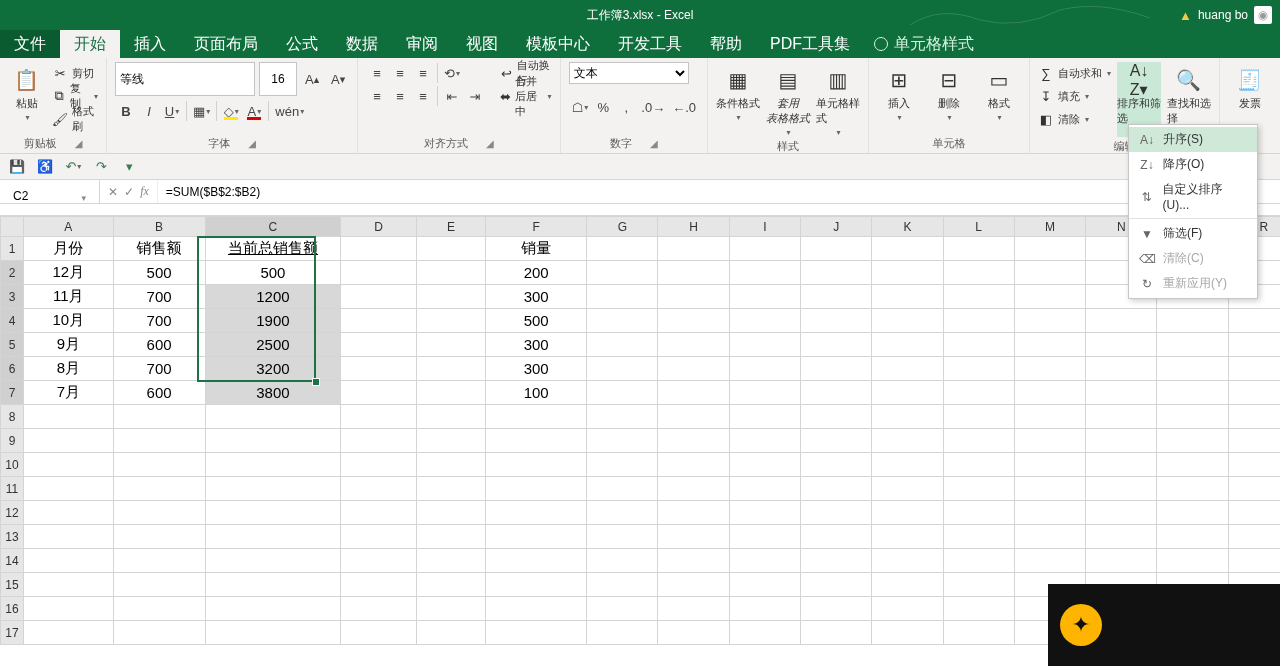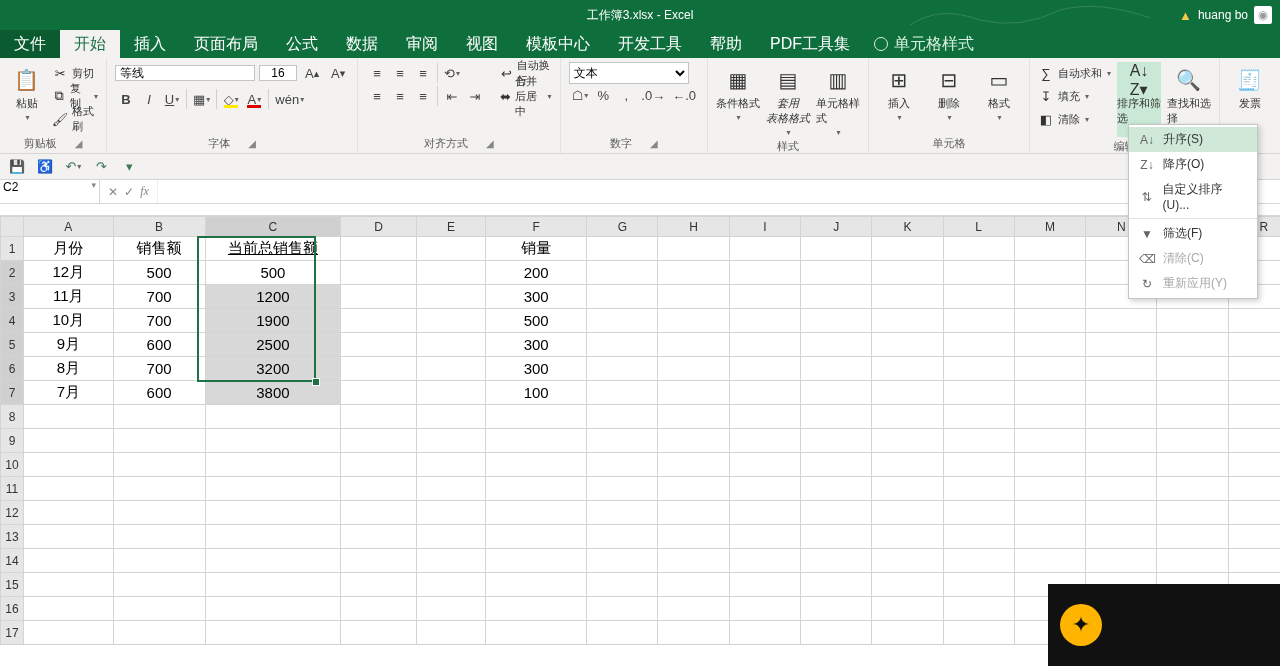--- a/index.html
+++ b/index.html
@@ -31,37 +31,37 @@
 .bigbtn { display: flex; flex-direction: column; align-items: center; justify-content: center; width: 44px; gap: 2px; font-size: 11px; color: #333; cursor: pointer; padding-top:4px;}
 .bigbtn .ico { width: 28px; height: 28px; display:flex;align-items:center;justify-content:center; font-size:20px; }
 .bigbtn.highlight { background: #c9e8d5; }
 .smallrow { display: flex; align-items: center; gap: 4px; font-size: 11px; color: #333; height: 22px; }
 .smallrow .ico { width: 16px; height: 16px; display:flex;align-items:center;justify-content:center; font-size:13px;}
 .dd { font-size: 8px; color:#666; margin-left:1px;}
 
 .stackcol { display: flex; flex-direction: column; gap: 1px; }
 
 .font-select { display:flex; gap:4px; align-items:center; }
-.font-select select, .font-select input { height: 16px; border: 1px solid #c4c4c4; background: #fff; font-size: 12px; padding: 0 4px; }
+.font-select select, .font-select input { height: 34px; border: 1px solid #c4c4c4; background: #fff; font-size: 12px; padding: 0 4px; }
 .font-name { width: 140px; }
 .font-size { width: 38px; text-align:center; }
 
 .iconbtn { min-width: 22px; height: 22px; display:inline-flex; align-items:center; justify-content:center; border:1px solid transparent; cursor:pointer; font-size:13px; color:#444; padding:0 2px;}
 .divider-v { width:1px; background:#d0d0d0; height:20px; margin:0 2px; }
 .row { display:flex; align-items:center; gap:1px; }
 
 .numfmt-select { width:120px; height:22px; border:1px solid #c4c4c4; background:#fff; font-size:12px; }
 
 
 .qat { height: 26px; background: #f3f2f1; border-bottom: 1px solid #d6d6d6; display:flex; align-items:center; padding:0 6px; gap:6px; font-size:13px; color:#3f7a55;}
 .qat .iconbtn { color:#3f7a55; }
 
 
 .formula-bar { height: 24px; border-bottom: 1px solid #d6d6d6; display:flex; align-items:stretch; background:#fff; }
-.name-box { width: 100px; border-right:1px solid #d6d6d6; display:flex; align-items:flex-start; padding:0 3px; font-size:12px; }
+.name-box { width: 100px; border-right:1px solid #d6d6d6; display:flex; align-items:flex-end; padding:0 13px; font-size:12px; }
 .name-box .dd2 { margin-left:auto; font-size:9px; color:#888;}
 .fx-controls { display:flex; align-items:center; gap:6px; padding:0 8px; border-right:1px solid #eee;}
 .fx-controls span { font-size:12px; color:#888; }
 .fx-label { font-style: italic; font-family: "Times New Roman", serif; color:#555; }
 .formula-input { flex:1; padding:0 8px; font-size:12px; display:flex; align-items:center; }
 
 .spacer-row { height: 12px; border-bottom: 1px solid #d6d6d6; background:#fff; }
 
 
 .grid-wrap { position: relative; overflow:hidden; }
@@ -231,21 +231,21 @@
           </div>
       </div>
     </div>
     <div class="group-label">
         <span>对齐方式</span>
         <span class="launcher">◢</span>
       </div>
   </div>
 
   <div class="group">
-    <div class="group-body stackcol" style="gap:0;">
+    <div class="group-body stackcol" style="gap:12px;">
       <select class="numfmt-select"><option>文本</option></select>
       <div class="row">
         <span class="iconbtn">☖<span class="dd">▾</span></span>
         <span class="iconbtn">%</span>
         <span class="iconbtn">,</span>
         <span class="iconbtn">.0→</span>
         <span class="iconbtn">←.0</span>
       </div>
     </div>
     <div class="group-label">
@@ -358,20 +358,21 @@
 <div class="formula-bar">
   <div class="name-box">
       <span>C2</span>
       <span class="dd2">▾</span>
     </div>
   <div class="fx-controls">
     <span>✕</span>
     <span>✓</span>
     <span class="fx-label">fx</span>
   </div>
+  <div class="formula-input">=SUM($B$2:$B2)</div>
 </div>
 
 <div class="spacer-row"></div>
 
 <div class="grid-wrap" style="height:430px;">
 <table class="sheet">
   <colgroup>
     <col class="c-row">
         <col class="c-a">
         <col class="c-b">

